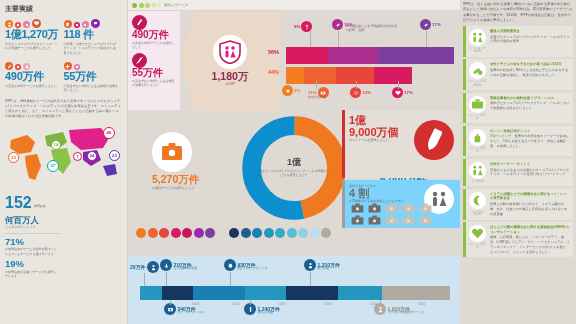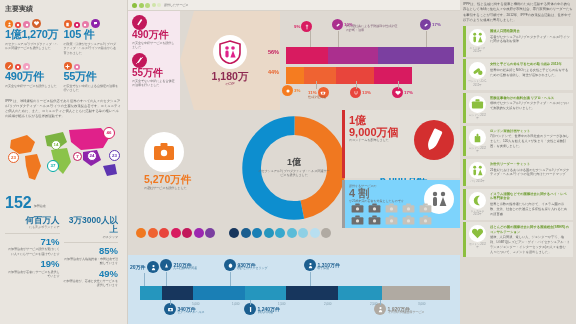--- a/index.html
+++ b/index.html
@@ -41,21 +41,21 @@
   .map-badge {
     position: absolute; border-radius: 50%; background: #fff;
     display: flex; align-items: center; justify-content: center;
     font-size: 4.4px; font-weight: bold;
   }
 
   .big152 { font-size: 16px; font-weight: bold; color: #1a7fb5; line-height: 1; }
   .row152 { display: flex; align-items: flex-end; gap: 2px; margin-top: 1px; }
 
   .vol-grid { display: flex; margin-top: 5px; }
-  .vol-cell { width: 50%; padding-right: 4px; text-align: right; }
+  .vol-cell { width: 50%; padding-right: 4px; }
   .vol-head { font-size: 8.5px; font-weight: bold; color: #1f6f9e; line-height: 1.1; }
   .pct { font-size: 9.5px; font-weight: bold; color: #1a7fb5; line-height: 1.1; margin-top: 3px; }
   .divider-h { height: 1px; background: #d3cec6; margin: 3px 0; }
 
   
   .col-center { width: 332px; height: 100%; position: relative; background: #ded9d2; }
 
   .topstrip { height: 11px; background: #efece7; display: flex; align-items: center;
               padding: 0 4px; gap: 3px; border-bottom: 1px solid #d8d3cb; }
   .topstrip .tinyicons { display: flex; gap: 1.5px; }
@@ -204,21 +204,21 @@
             <svg width="4" height="4" viewBox="0 0 10 10">
                 <circle cx="5" cy="5" r="3" fill="#fff"></circle>
               </svg>
           </span>
           <span class="ic" style="width:9px;height:9px;background:#8e24aa">
             <svg width="5" height="5" viewBox="0 0 10 10">
                 <path d="M2 2h6v4H5L3 8V6H2z" fill="#fff"></path>
               </svg>
           </span>
         </div>
-        <div class="stat-num">105 件</div>
+        <div class="stat-num">118 件</div>
         <div class="micro stat-cap">の政策・法律がセクシュアル/リプロダクティブ・ヘルス/ライツの観点から改善されました</div>
       </div>
 
       <div class="stat-cell">
         <div class="icon-row">
           <span class="ic" style="width:8px;height:8px;background:#e8622a">
             <svg width="5" height="5" viewBox="0 0 10 10">
                 <rect x="4" y="1" width="2" height="8" rx="0.5" fill="#fff" transform="rotate(40 5 5)"></rect>
               </svg>
           </span>
@@ -286,29 +286,20 @@
     <div class="vol-grid">
       <div class="vol-cell">
         <div class="vol-head">何百万人</div>
         <div class="micro">にも及ぶボランティア</div>
         <div class="divider-h"></div>
         <div class="pct">71%</div>
         <div class="micro">の加盟協会がサービス提供を受けにくい人々にもサービスを届けています</div>
         <div class="pct">19%</div>
         <div class="micro">の加盟協会が若者にサービスを提供しています</div>
       </div>
-      <div class="vol-cell">
-        <div class="vol-head">3万3000人以上</div>
-        <div class="micro">のスタッフ</div>
-        <div class="divider-h"></div>
-        <div class="pct">85%</div>
-        <div class="micro">の加盟協会が人権擁護者・市民社会で活動しています</div>
-        <div class="pct">49%</div>
-        <div class="micro">の加盟協会が、若者と女性にサービスを提供しています</div>
-      </div>
     </div>
   </div>
 
   <div class="col-center">
 
     <div class="topstrip">
       <span class="tinyicons">
         <span class="ic" style="width:5px;height:5px;background:#8cbf3f"></span>
         <span class="ic" style="width:5px;height:5px;background:#a4cf5f"></span>
         <span class="ic" style="width:5px;height:5px;background:#b8d97e"></span>
@@ -427,21 +418,21 @@
           <svg width="6" height="6" viewBox="0 0 10 10">
               <path d="M5 8.5 1.4 5a2.1 2.1 0 1 1 3.6-1.8A2.1 2.1 0 1 1 8.6 5z" fill="#fff"></path>
             </svg>
         </span>
         <span class="pin-pct" style="color:#d81b60">17%</span>
       </div>
       <div class="pin-stem" style="left:118px;top:70px;height:8px"></div>
     </div>
 
     <div class="donut-area">
-      <div class="side-stat" style="left:16px">
+      <div class="side-stat" style="left:24px">
         <span class="side-circle">
           <svg width="24" height="22" viewBox="0 0 24 22">
             <rect x="2" y="5" width="20" height="14" rx="1.6" fill="#f07820"></rect>
             <rect x="8.5" y="2" width="7" height="3.4" rx="1" fill="#f07820"></rect>
             <circle cx="12" cy="12" r="3.2" fill="#fff"></circle>
           </svg>
         </span>
         <div class="side-num" style="color:#f07820">5,270万件</div>
         <div class="micro">の避妊サービスを提供しました</div>
       </div>

